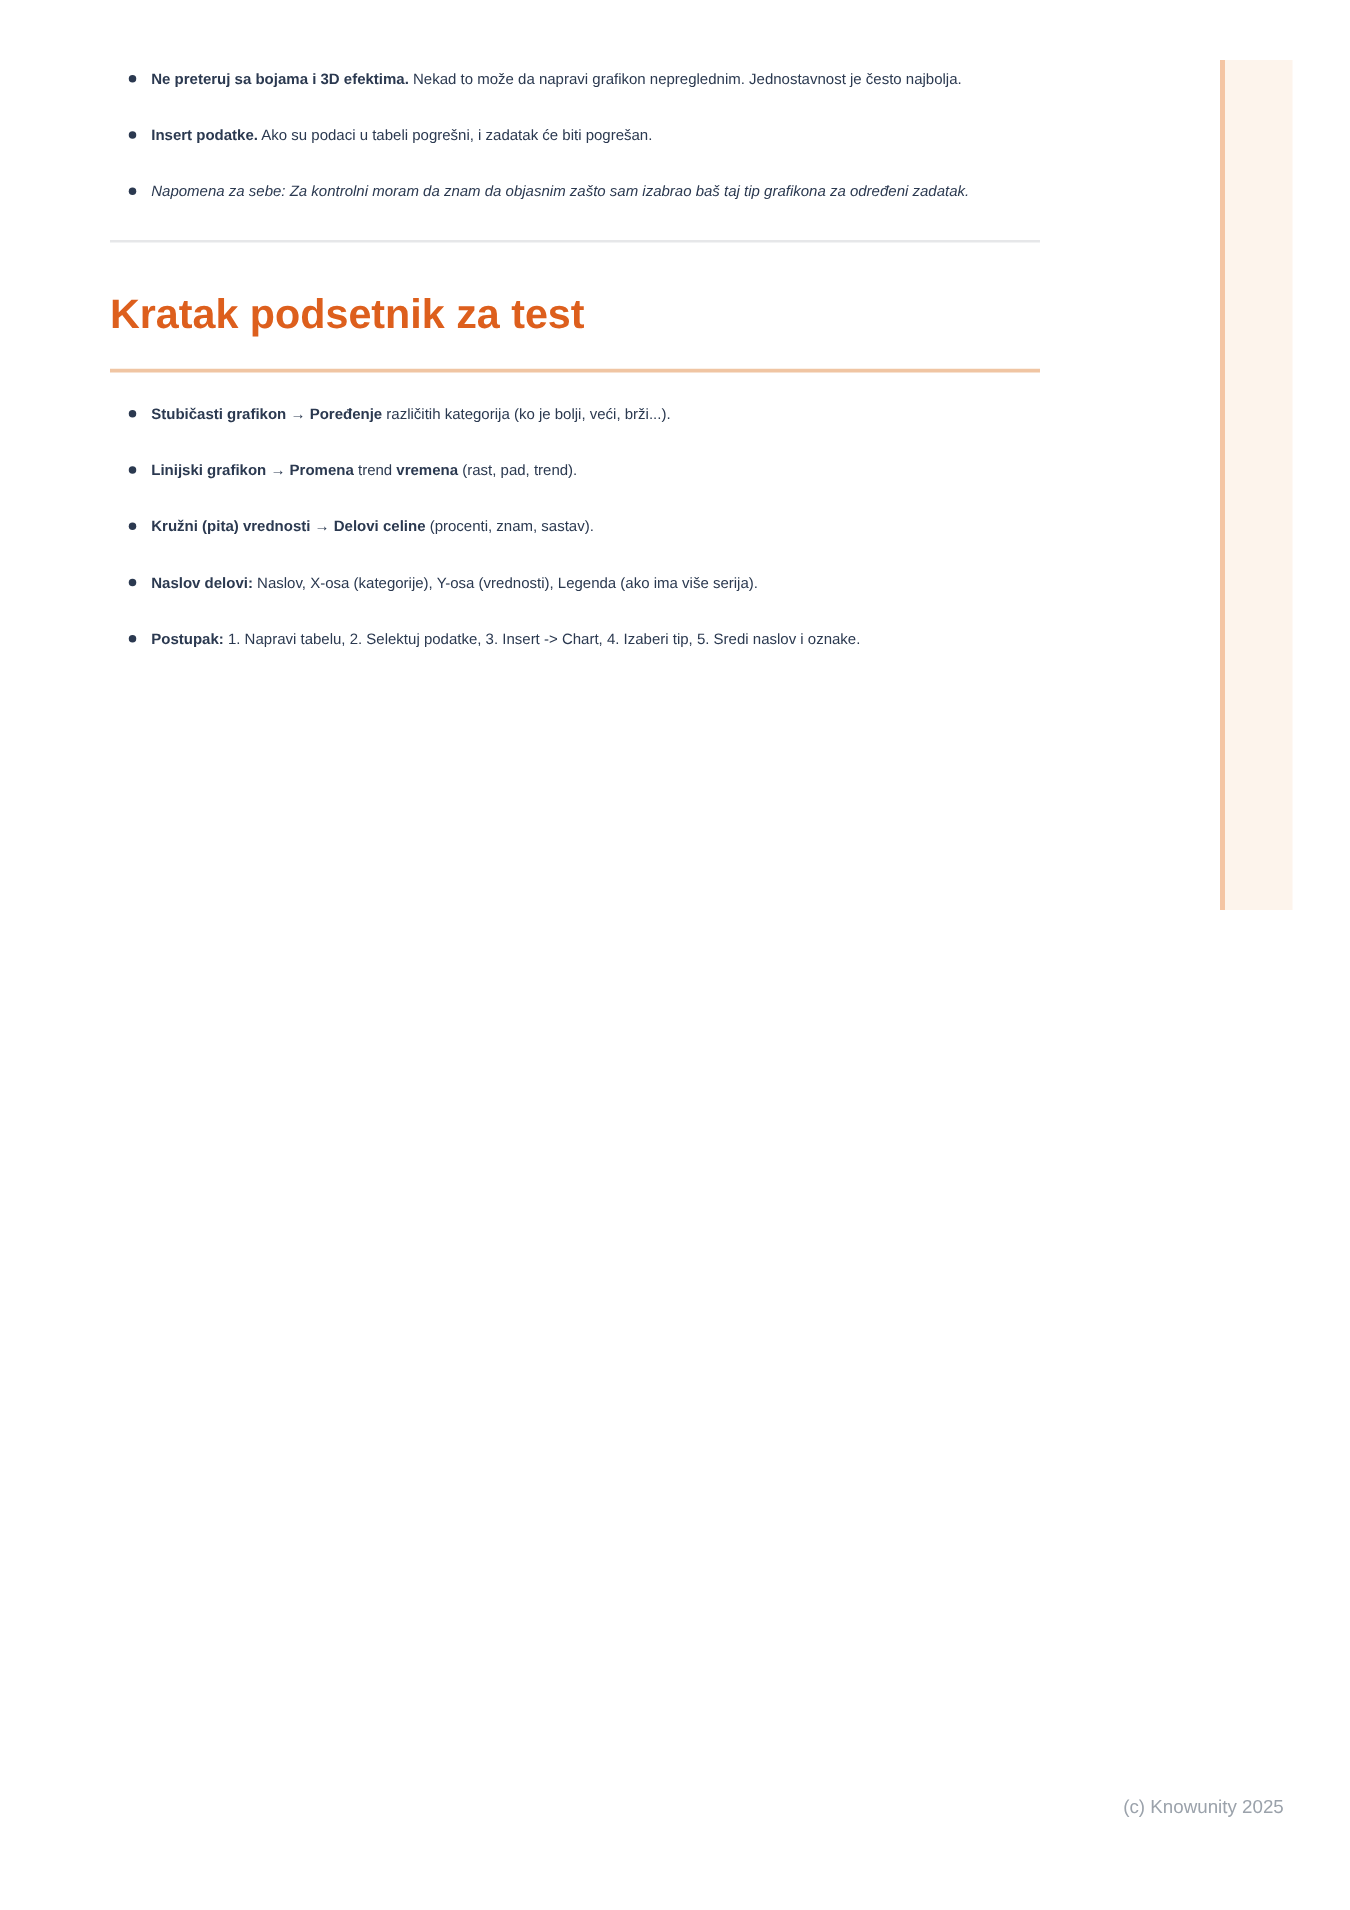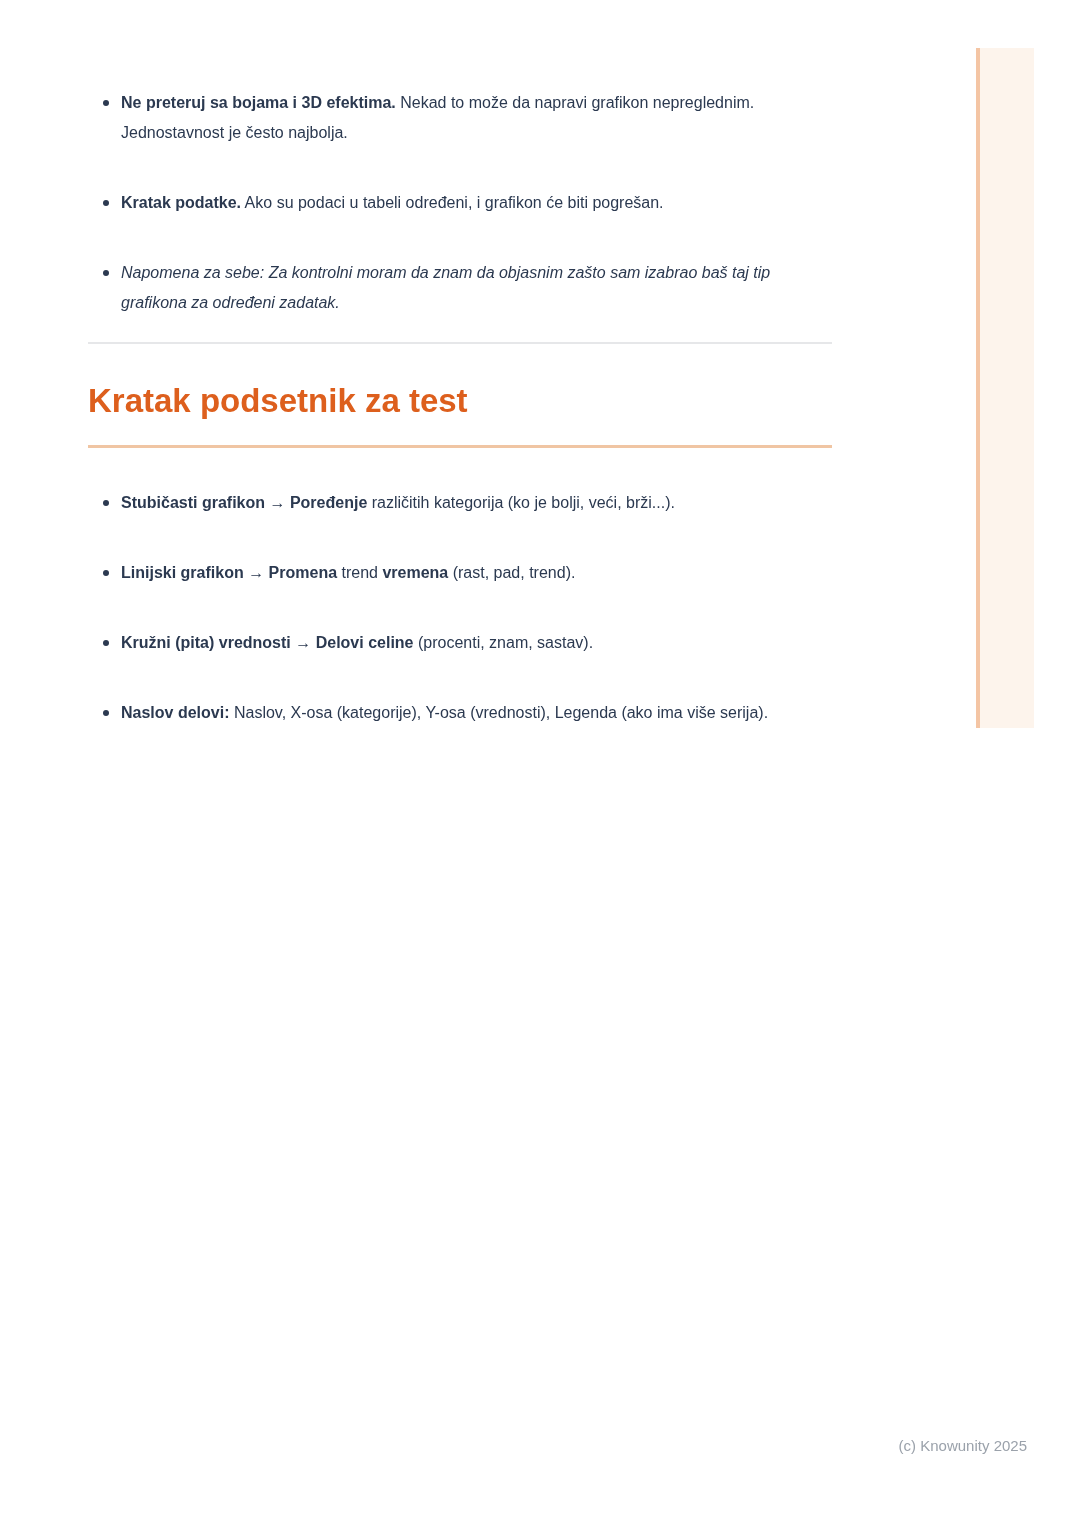--- a/index.html
+++ b/index.html
@@ -35,25 +35,24 @@
     left: 88px;
     top: 48px;
     width: 744px;
   }
   ul.bullet-list {
     list-style: none;
   }
   ul.bullet-list > li {
     position: relative;
     padding-left: 33px;
-    font-size: 16px;
+    font-size: 12px;
     line-height: 30px;
     margin-bottom: 15px;
     color: var(--text-color);
-    margin-top: 40px;
   }
   ul.bullet-list > li::before {
     content: "";
     position: absolute;
     left: 15px;
     top: 12px;
     width: 6px;
     height: 6px;
     border-radius: 50%;
     background: var(--text-color);
@@ -92,30 +91,31 @@
   }
 </style>
 </head>
 <body>
 
 <div class="page-edge-accent"></div>
 
 <div class="content">
   <ul class="bullet-list">
       <li><span class="b">Ne preteruj sa bojama i 3D efektima.</span><span> Nekad to može da napravi grafikon nepreglednim. Jednostavnost je često najbolja.</span></li>
-      <li><span class="b">Kratak podatke.</span><span> Ako su podaci u tabeli određeni, i grafikon će biti pogrešan.</span></li>
+      <li><span class="b">Insert podatke.</span><span> Ako su podaci u tabeli pogrešni, i zadatak će biti pogrešan.</span></li>
       <li><span class="i">Napomena za sebe: Za kontrolni moram da znam da objasnim zašto sam izabrao baš taj tip grafikona za određeni zadatak.</span></li>
     </ul>
 
   <hr class="divider">
 
   <h1 class="section-title">Kratak podsetnik za test</h1>
   <div class="title-underline"></div>
 
   <ul class="bullet-list summary">
       <li><span class="b">Stubičasti grafikon</span><span> → </span><span class="b">Poređenje</span><span> različitih kategorija (ko je bolji, veći, brži...).</span></li>
       <li><span class="b">Linijski grafikon</span><span> → </span><span class="b">Promena</span><span> trend </span><span class="b">vremena</span><span> (rast, pad, trend).</span></li>
       <li><span class="b">Kružni (pita) vrednosti</span><span> → </span><span class="b">Delovi celine</span><span> (procenti, znam, sastav).</span></li>
       <li><span class="b">Naslov delovi:</span><span> Naslov, X-osa (kategorije), Y-osa (vrednosti), Legenda (ako ima više serija).</span></li>
+      <li><span class="b">Postupak:</span><span> 1. Napravi tabelu, 2. Selektuj podatke, 3. Insert -&gt; Chart, 4. Izaberi tip, 5. Sredi naslov i oznake.</span></li>
     </ul>
 </div>
 
 <div class="footer">(c) Knowunity 2025</div>
 
 </body></html>

